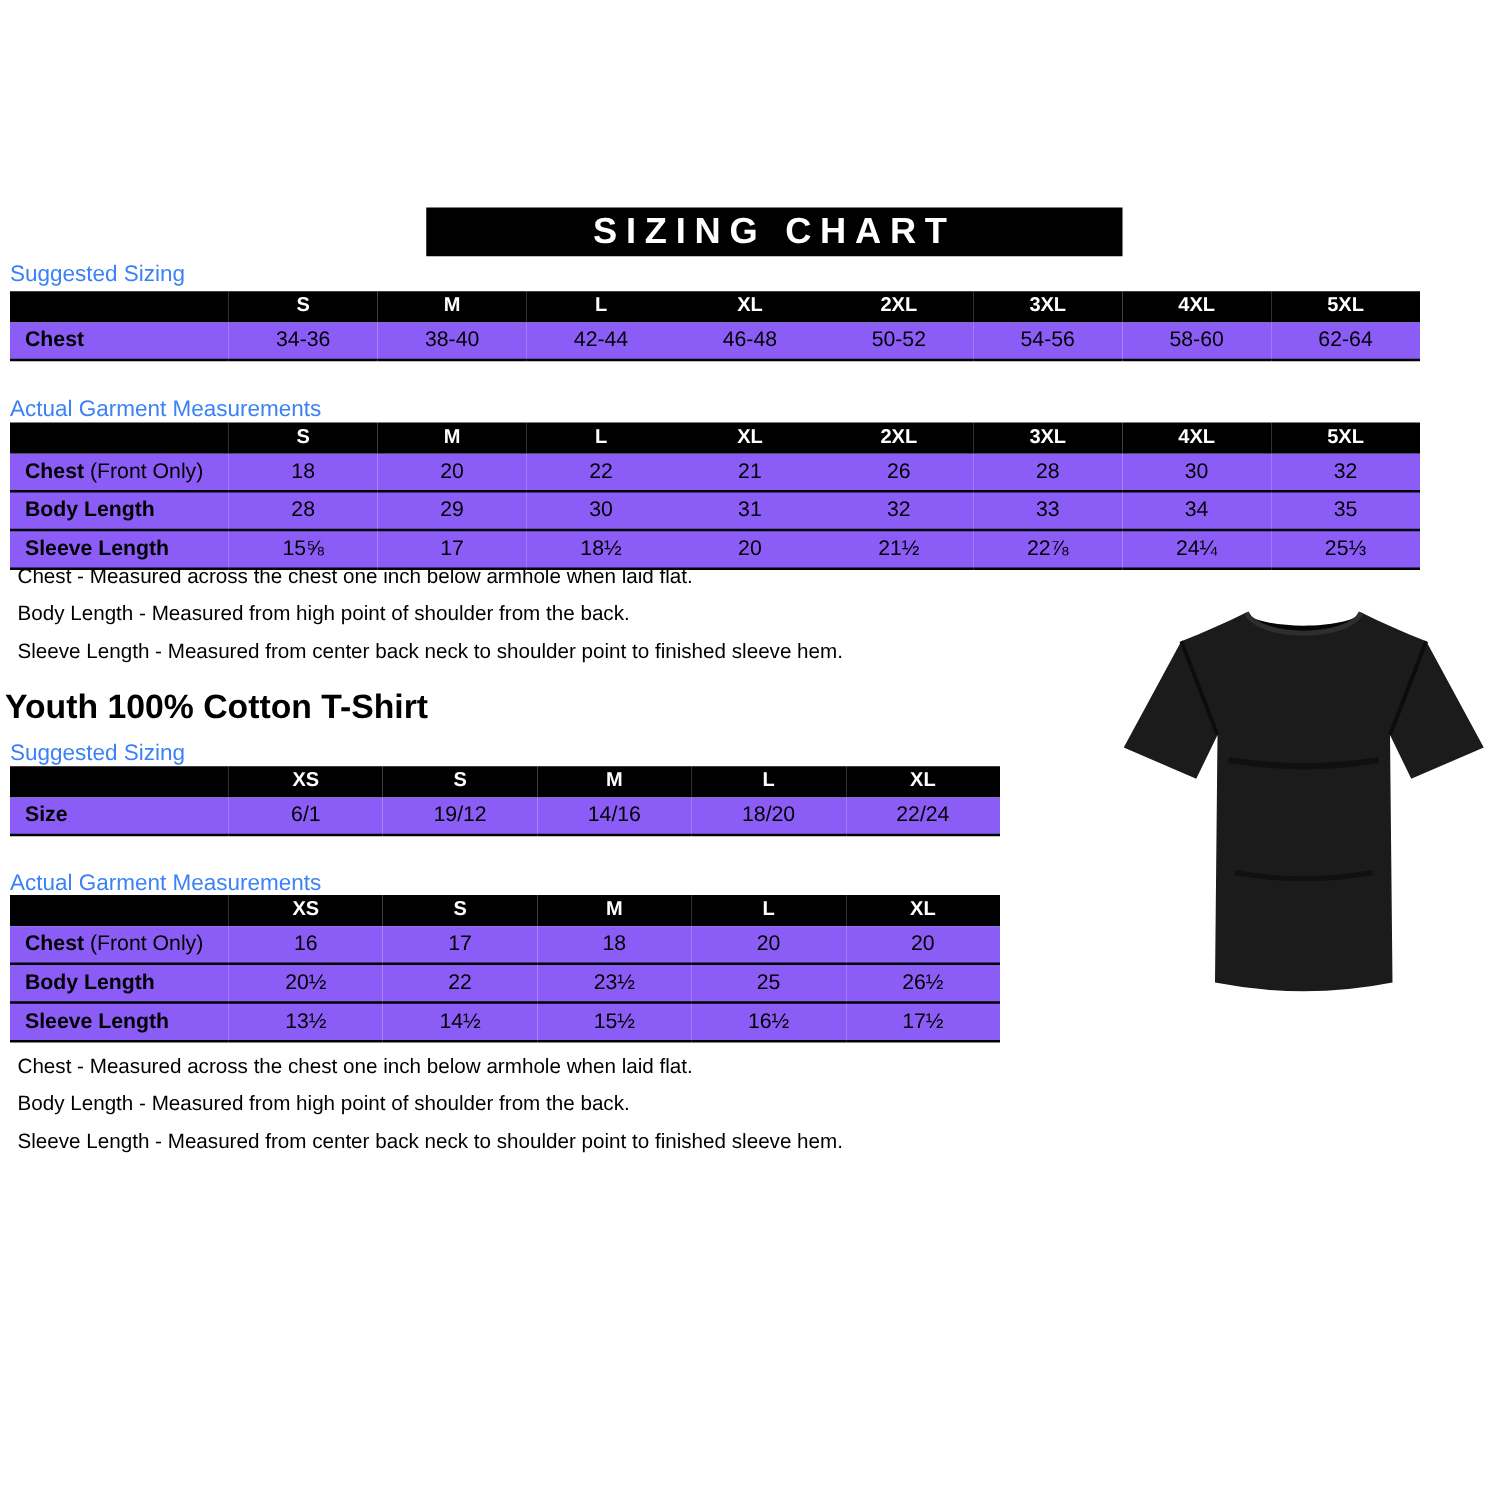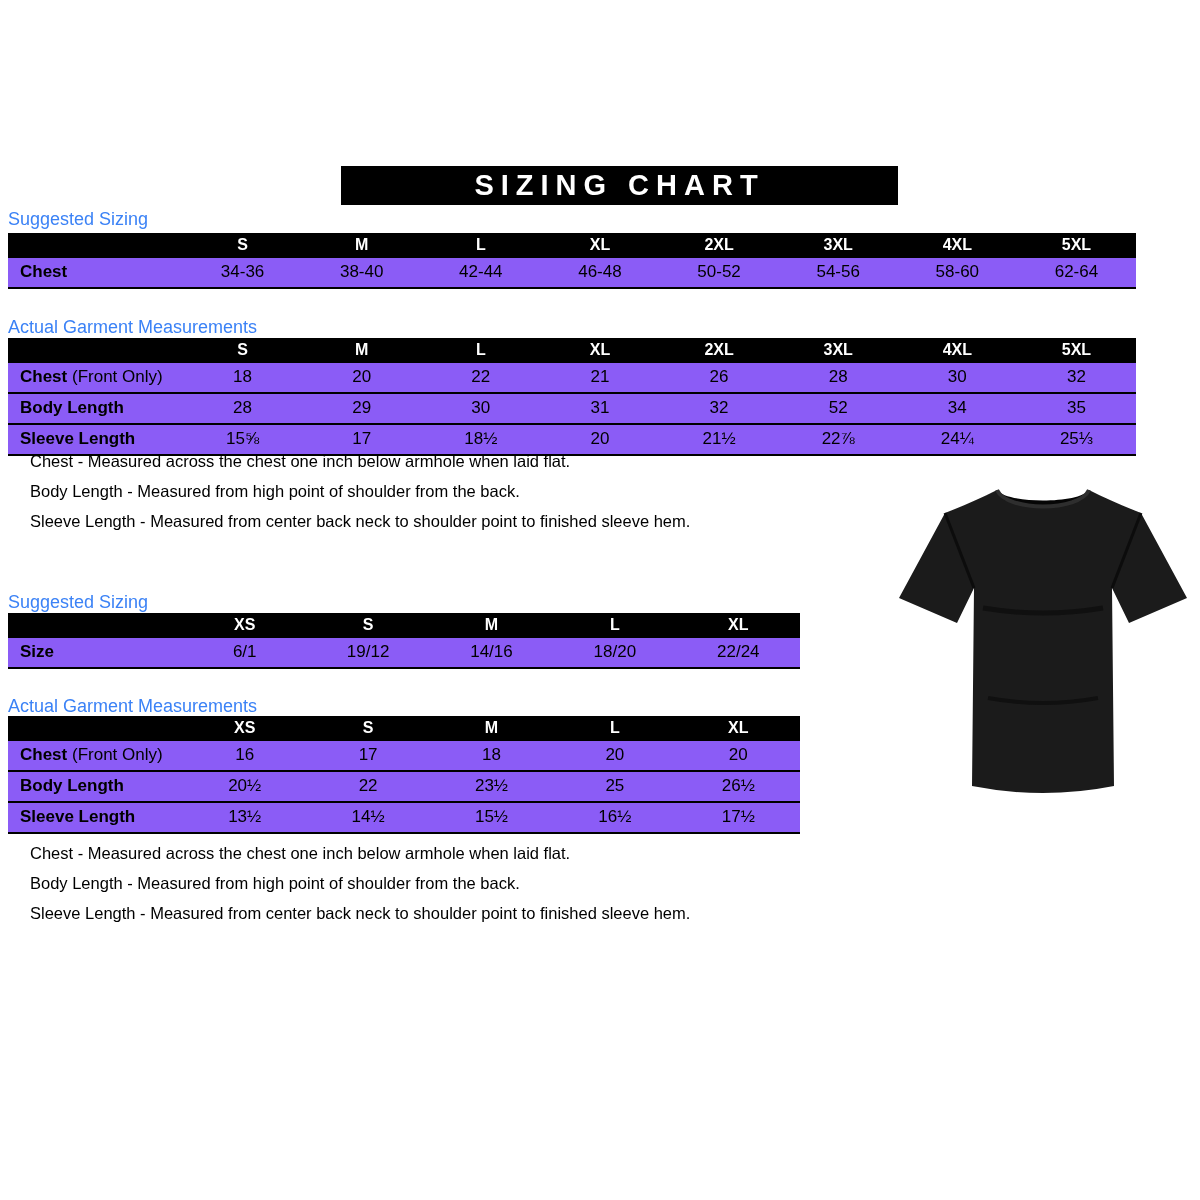--- a/index.html
+++ b/index.html
@@ -14,21 +14,21 @@
   .youth-title { position:absolute; left:4px; top:550px; font-size:27px; font-weight:bold; color:#000; }
 
   table.size { position:absolute; border-collapse:collapse; table-layout:fixed; }
   table.size th { background:#000; color:#fff; font-size:16px; font-weight:bold; text-align:center; padding:3px 0 4px; }
   table.size th.lblcol { text-align:left; }
   table.size td { font-size:17px; text-align:center; padding:4px 0 5px; border-bottom:2px solid #000; color:#000; background:#8b5cf6; }
   table.size td.lbl { text-align:left; padding-left:12px; font-weight:bold; font-size:17px; }
   .suffix { font-weight:400; }
 
   .notes { position:absolute; font-size:16.5px; color:#000; }
-  .notes div { margin-bottom:11px;margin-left:16px; }
+  .notes div { margin-bottom:11px; }
 
   .tshirt { position:absolute; left:893px; top:468px; width:300px; height:350px; }
 </style>
 </head>
 <body>
 
 <div class="canvas">
 
 
   <div class="banner">
@@ -116,21 +116,21 @@
         <td>30</td>
         <td>32</td>
       </tr>
       <tr>
         <td class="lbl">Body Length</td>
         <td>28</td>
         <td>29</td>
         <td>30</td>
         <td>31</td>
         <td>32</td>
-        <td>52</td>
+        <td>33</td>
         <td>34</td>
         <td>35</td>
       </tr>
       <tr>
         <td class="lbl">Sleeve Length</td>
         <td>15⅝</td>
         <td>17</td>
         <td>18½</td>
         <td>20</td>
         <td>21½</td>
@@ -140,20 +140,21 @@
       </tr>
     </tbody>
   </table>
 
   <div class="notes" style="left:14px; top:452px;">
     <div>Chest - Measured across the chest one inch below armhole when laid flat.</div>
     <div>Body Length - Measured from high point of shoulder from the back.</div>
     <div>Sleeve Length - Measured from center back neck to shoulder point to finished sleeve hem.</div>
   </div>
 
+  <div class="youth-title">Youth 100% Cotton T-Shirt</div>
 
   <div class="sec-label" style="left:8px; top:592px;">Suggested Sizing</div>
 
   <table class="size" style="left:8px; top:613px; width:792px;">
     <colgroup>
         <col style="width:175px">
         <col>
         <col>
         <col>
         <col>

